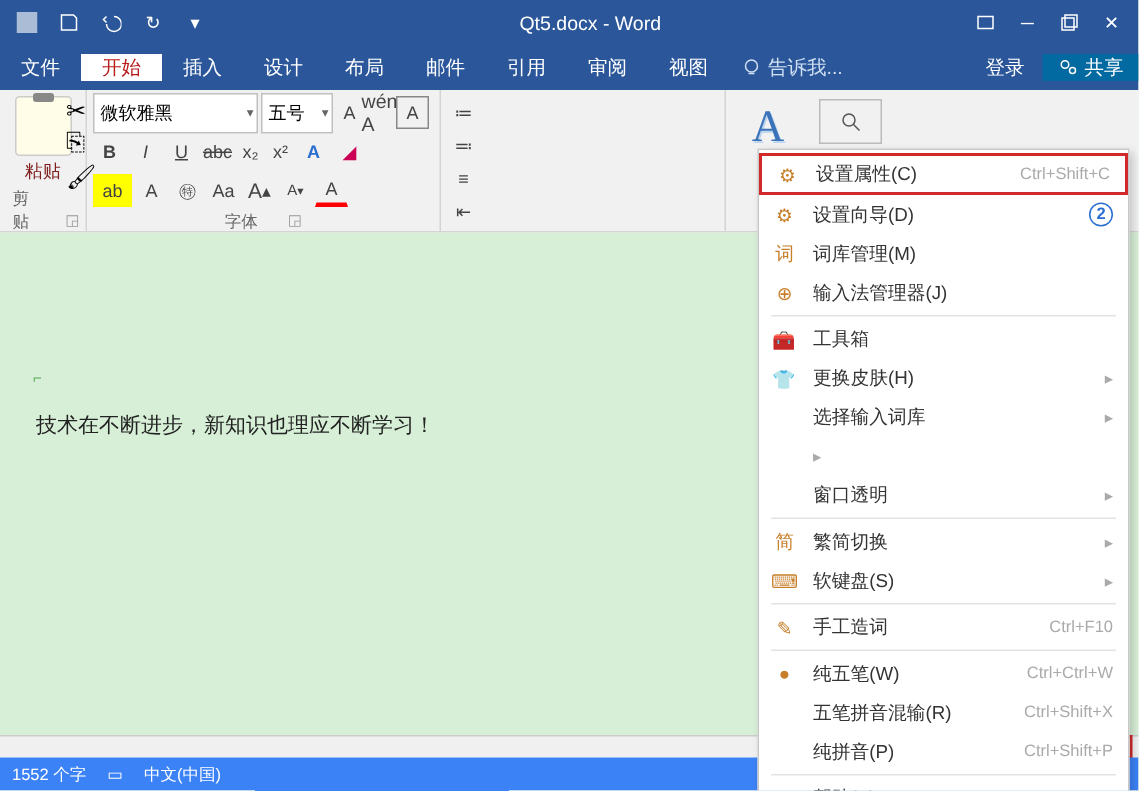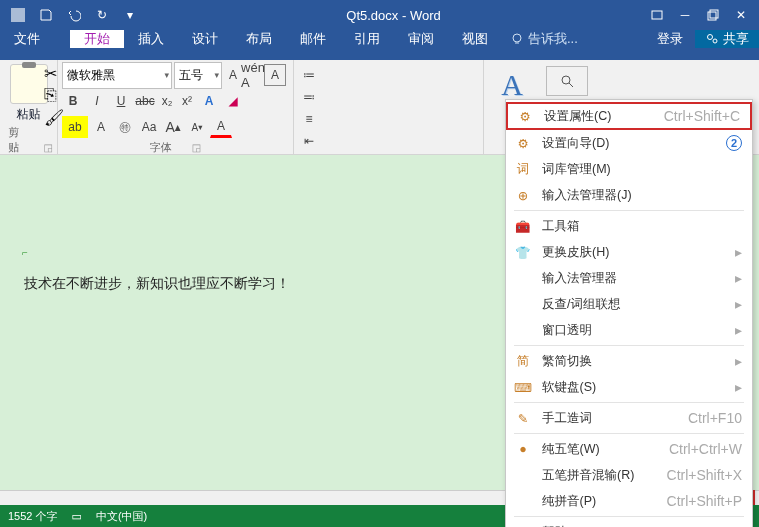--- a/index.html
+++ b/index.html
@@ -4,24 +4,24 @@
 <style>
 * { margin: 0; padding: 0; box-sizing: border-box; font-family: "Microsoft YaHei", sans-serif; }
 body { width: 759px; height: 527px; background: #fff; overflow: hidden; position: relative; }
 
 .titlebar { height: 30px; background: #2b579a; color: #fff; display: flex; align-items: center; padding: 0 4px; font-size: 12px; }
 .titlebar .tbtn { width: 28px; height: 26px; display: flex; align-items: center; justify-content: center; color: #fff; }
 .titlebar .doctitle { flex: 1; text-align: center; font-size: 13px; }
 .titlebar .right { display: flex; gap: 0; }
 .titlebar svg { fill: #fff; }
 
-.menubar { height: 30px; background: #2b579a; color: #fff; display: flex; align-items: flex-start; font-size: 13px; }
+.menubar { height: 30px; background: #2b579a; color: #fff; display: flex; align-items: center; font-size: 13px; }
 .menubar .mtab { padding: 0 14px; display: flex; align-items: center; cursor: pointer; }
 .menubar .mtab.file { background: #2b579a; }
-.menubar .mtab.active { background: #fff; color: #a21caf; margin-left: 16px; }
+.menubar .mtab.active { background: #fff; color: #b91c1c; }
 .menubar .tell { display: flex; align-items: center; color: #cfe0f3; gap: 4px; padding-left: 8px; flex: 1; }
 .menubar .tell svg { width: 14px; height: 14px; }
 .menubar .login { padding: 0 12px; display: flex; align-items: center; }
 .menubar .share { background: #0369a1; padding: 0 10px; display: flex; align-items: center; gap: 4px; }
 
 .ribbon { height: 95px; background: #f1f1f1; border-bottom: 1px solid #d4d4d4; display: flex; }
 .rgroup { border-right: 1px solid #d4d4d4; display: flex; flex-direction: column; padding: 2px 4px 0 4px; height: 95px; }
 .rgroup .body { flex: 1; display: flex; }
 .rgroup .label { text-align: center; font-size: 11px; color: #666; height: 16px; display: flex; justify-content: center; align-items: center; gap: 20px; }
 .rgroup .label .dialog { font-size: 10px; color: #999; }
@@ -55,25 +55,25 @@
 .findbox svg { width:16px; height:16px; }
 
 .doc { background: #d7efd7; height: 335px; padding: 40px 24px; font-size: 14px; color: #222; position: relative; }
 .doc .cursor { position:absolute; top:92px; left:22px; font-size:10px; color:#5a5; }
 
 .ctxmenu { position: absolute; top: 99px; right: 6px; width: 248px; background: #fff; border: 1px solid #c7c7c7; box-shadow: 2px 2px 6px rgba(0,0,0,0.2); font-size: 12.5px; z-index: 50; padding: 2px 0; }
 .ctxitem { height: 26px; display: flex; align-items: center; padding: 0 10px 0 8px; gap: 10px; cursor: pointer; position:relative; }
 .ctxitem.hl { border: 2px solid #d02a2a; height: 28px; }
 .ctxitem .ico { width: 18px; display:flex; justify-content:center; color: #c77f2a; }
 .ctxitem .txt { flex: 1; color: #333; white-space: nowrap; }
-.ctxitem .sc { color: #aaa; font-size: 14px; }
+.ctxitem .sc { color: #aaa; font-size: 11px; }
 .ctxsep { height: 1px; background: #e3e3e3; margin: 2px 8px; }
 .badge2 { display:inline-flex; width:16px; height:16px; border:1.5px solid #2a6fd0; border-radius:50%; color:#2a6fd0; font-size:11px; align-items:center; justify-content:center; font-weight:bold; margin-left:4px; }
 
-.statusbar { position:absolute; bottom:0; left:0; right:0; height:22px; background:#15803d; color:#fff; display:flex; align-items:center; font-size:11px; padding:0 8px; gap:14px; }
+.statusbar { position:absolute; bottom:0; left:0; right:0; height:22px; background:#3b82f6; color:#fff; display:flex; align-items:center; font-size:11px; padding:0 8px; gap:14px; }
 .statusbar .spacer { flex:1; }
 
 .imebar { position:absolute; bottom:22px; left:0; right:0; height:15px; background:#f0f0f0; border-top:1px solid #ccc; display:flex; justify-content:flex-end; align-items:center; gap:4px; padding-right:4px; font-size:11px; }
 .imebar .ib { width:20px; height:14px; display:flex; align-items:center; justify-content:center; }
 .imebar .ib.orange { color:#e67817; }
 .imebar .ib.gray { color:#999; }
 .imebar .ib.hl { border:2px solid #d02a2a; width:22px; height:16px; color:#2a6fd0; }
 </style>
 </head>
 <body>
@@ -139,21 +139,21 @@
         <circle cx="10" cy="9" r="2" fill="none" stroke="#fff"></circle>
       </svg>
     <span>共享</span>
   </div>
 </div>
 
 <div class="ribbon">
   <div class="rgroup clip" style="position:relative">
     <div class="body">
       <div class="pasteicon"></div>
-      <div style="font-size:12px;color:#0f172a">粘贴</div>
+      <div style="font-size:12px;color:#7f1d1d">粘贴</div>
     </div>
     <div class="side">
       <div>✂</div>
       <div>⎘</div>
       <div>🖌</div>
     </div>
     <div class="label">
         <span>剪贴板</span>
         <span class="dialog">◲</span>
       </div>
@@ -286,26 +286,25 @@
       <span class="ico">🧰</span>
       <span class="txt">工具箱</span>
     </div>
     <div class="ctxitem">
       <span class="ico">👕</span>
       <span class="txt">更换皮肤(H)</span>
       <span class="sc">▸</span>
     </div>
     <div class="ctxitem">
       <span class="ico"></span>
-      <span class="txt">输入法管理器</span>
-      <span class="sc">▸</span>
-    </div>
-    <div class="ctxitem">
-      <span class="ico"></span>
-      <span class="txt">反查/词组联想</span>
+      <span class="txt">选择输入词库</span>
+      <span class="sc">▸</span>
+    </div>
+    <div class="ctxitem">
+      <span class="ico"></span>
       <span class="sc">▸</span>
     </div>
     <div class="ctxitem">
       <span class="ico"></span>
       <span class="txt">窗口透明</span>
       <span class="sc">▸</span>
     </div>
     <div class="ctxsep"></div>
     <div class="ctxitem">
       <span class="ico">简</span>

